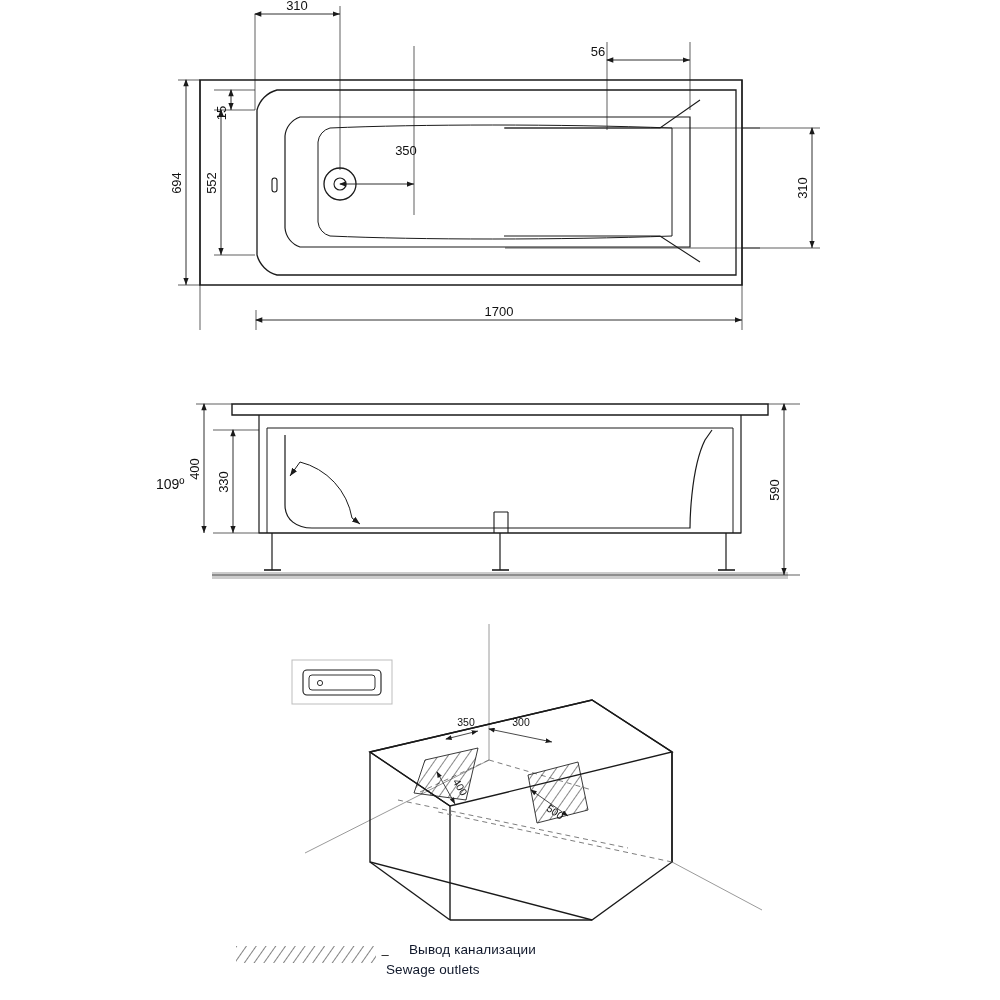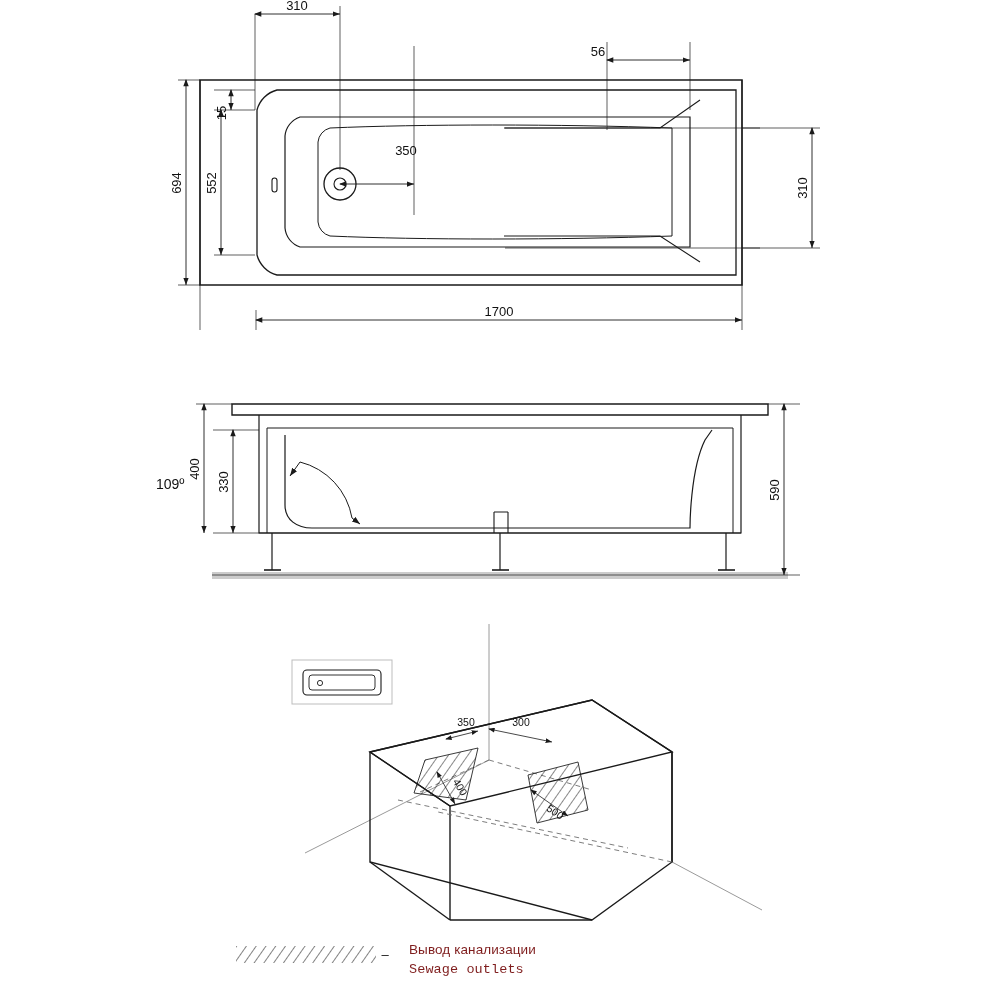--- a/index.html
+++ b/index.html
@@ -17,26 +17,26 @@
   }
   #sheet {
     position: absolute;
     left: 0; top: 0;
     width: 1000px;
     height: 1000px;
   }
   .legend-text {
     position: absolute;
     font-size: 13.5px;
-    color: #7f1d1d;
+    color: #0f172a;
     white-space: nowrap;
     letter-spacing: 0.1px;
   }
   .legend-ru { left: 409px; top: 942px; }
-  .legend-en { left: 409px; top: 962px; font-family: Liberation Mono, monospace; }
+  .legend-en { left: 386px; top: 962px; }
   svg text {
     font-family: "Liberation Sans", sans-serif;
     fill: #111111;
   }
 </style>
 </head>
 <body>
 
 <svg id="sheet" viewBox="0 0 1000 1000" width="1000" height="1000">
 

